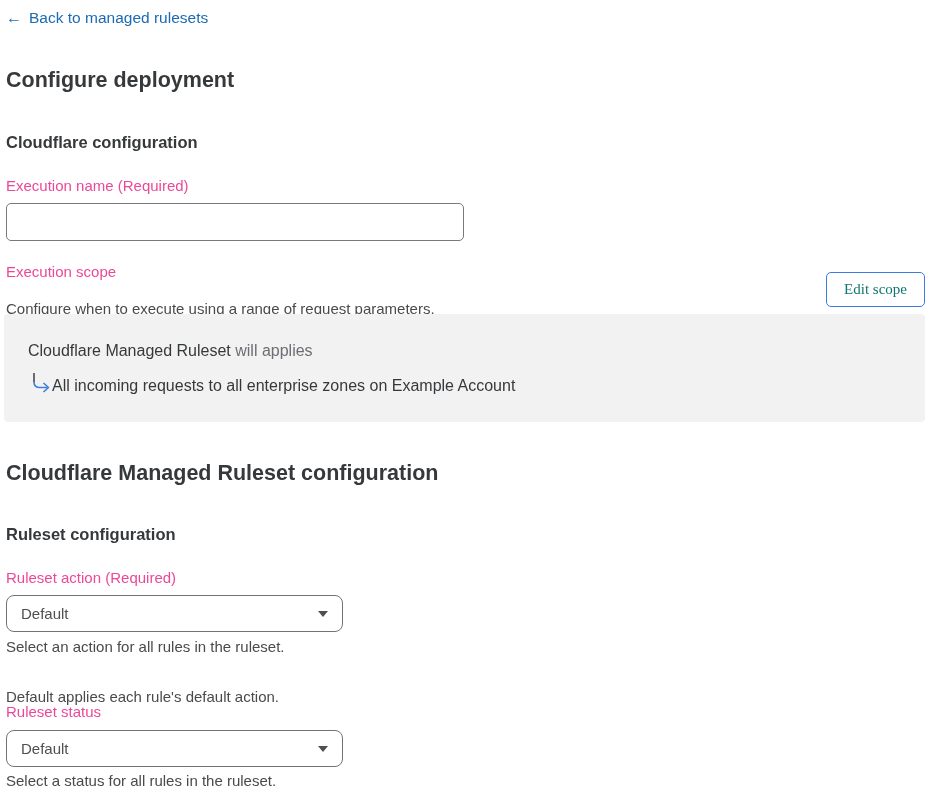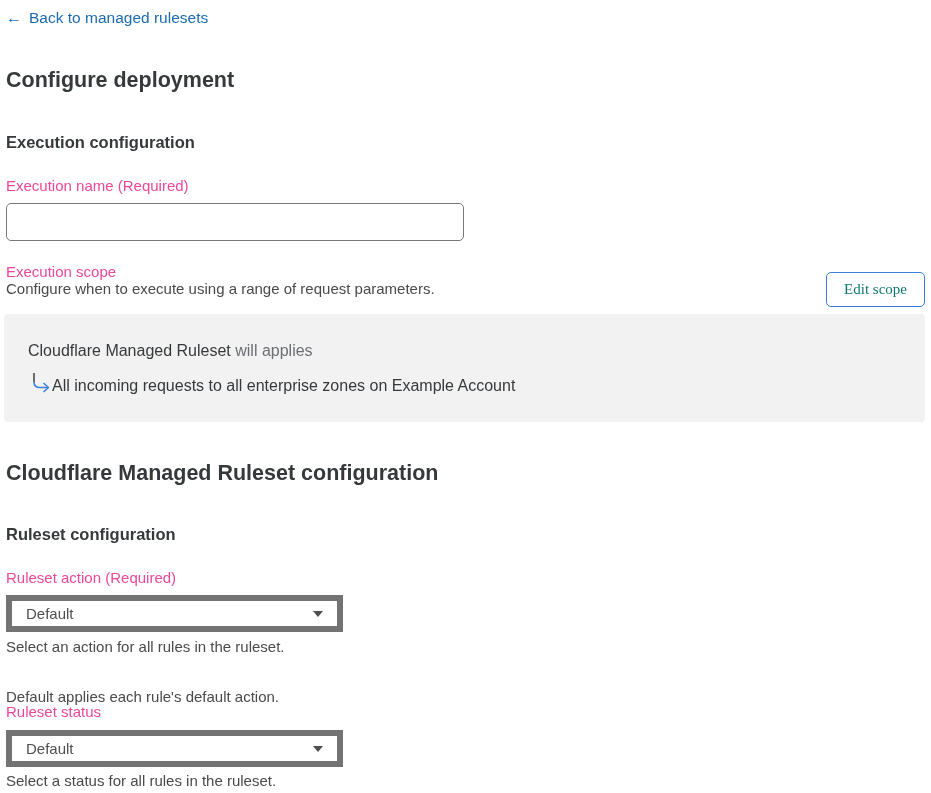--- a/index.html
+++ b/index.html
@@ -46,21 +46,21 @@
     border: 1px solid #797979;
     border-radius: 5px;
     background: #ffffff;
     font-size: 15px;
     color: #36393d;
     padding: 0 12px;
     outline: none;
     font-family: "Liberation Sans", sans-serif;
   }
   .scope-desc {
-    left: 6px; top: 280px;
+    left: 6px; top: 300px;
     font-size: 15px;
     color: #4a4a4a;
   }
   .edit-scope-btn {
     right: 6px; top: 272px;
     height: 35px;
     padding: 8px 17px;
     background: #ffffff;
     border: 1.5px solid #3c7ce0;
     border-radius: 5px;
@@ -85,22 +85,22 @@
   .summary-line2 {
     position: absolute; left: 26px; top: 58px;
     display: flex; align-items: flex-end; 
     font-size: 16px; color: #36393b;
   }
   .return-arrow-svg { display: block; }
 
   .select-box {
     left: 6px;
     width: 337px; height: 37px;
-    border: 6px solid #737373;
-    border-radius: 0;
+    border: 1px solid #737373;
+    border-radius: 8px;
     background: #ffffff;
     display: flex; align-items: center; justify-content: space-between;
     padding: 0 14px;
     cursor: pointer;
   }
   .select-box .value { font-size: 15px; color: #4f4f4f; }
   .select-box .caret {
     width: 0; height: 0;
     border-left: 5.5px solid transparent;
     border-right: 5.5px solid transparent;
@@ -115,21 +115,21 @@
 </head>
 <body>
 
 <a class="abs back-link" href="#">
   <span class="arrow">←</span>
   <span>Back to managed rulesets</span>
 </a>
 
 <h1 class="abs page-title">Configure deployment</h1>
 
-<h2 class="abs section-heading" style="top:133px;">Execution configuration</h2>
+<h2 class="abs section-heading" style="top:133px;">Cloudflare configuration</h2>
 
 <label class="abs field-label" style="top:177px;">Execution name (Required)</label>
 
 <input class="abs text-input" type="text" value="" style="">
 
 <div class="abs field-label" style="top:263px;">Execution scope</div>
 <div class="abs scope-desc">Configure when to execute using a range of request parameters.</div>
 
 <button class="abs edit-scope-btn">
   <span>Edit scope</span>

